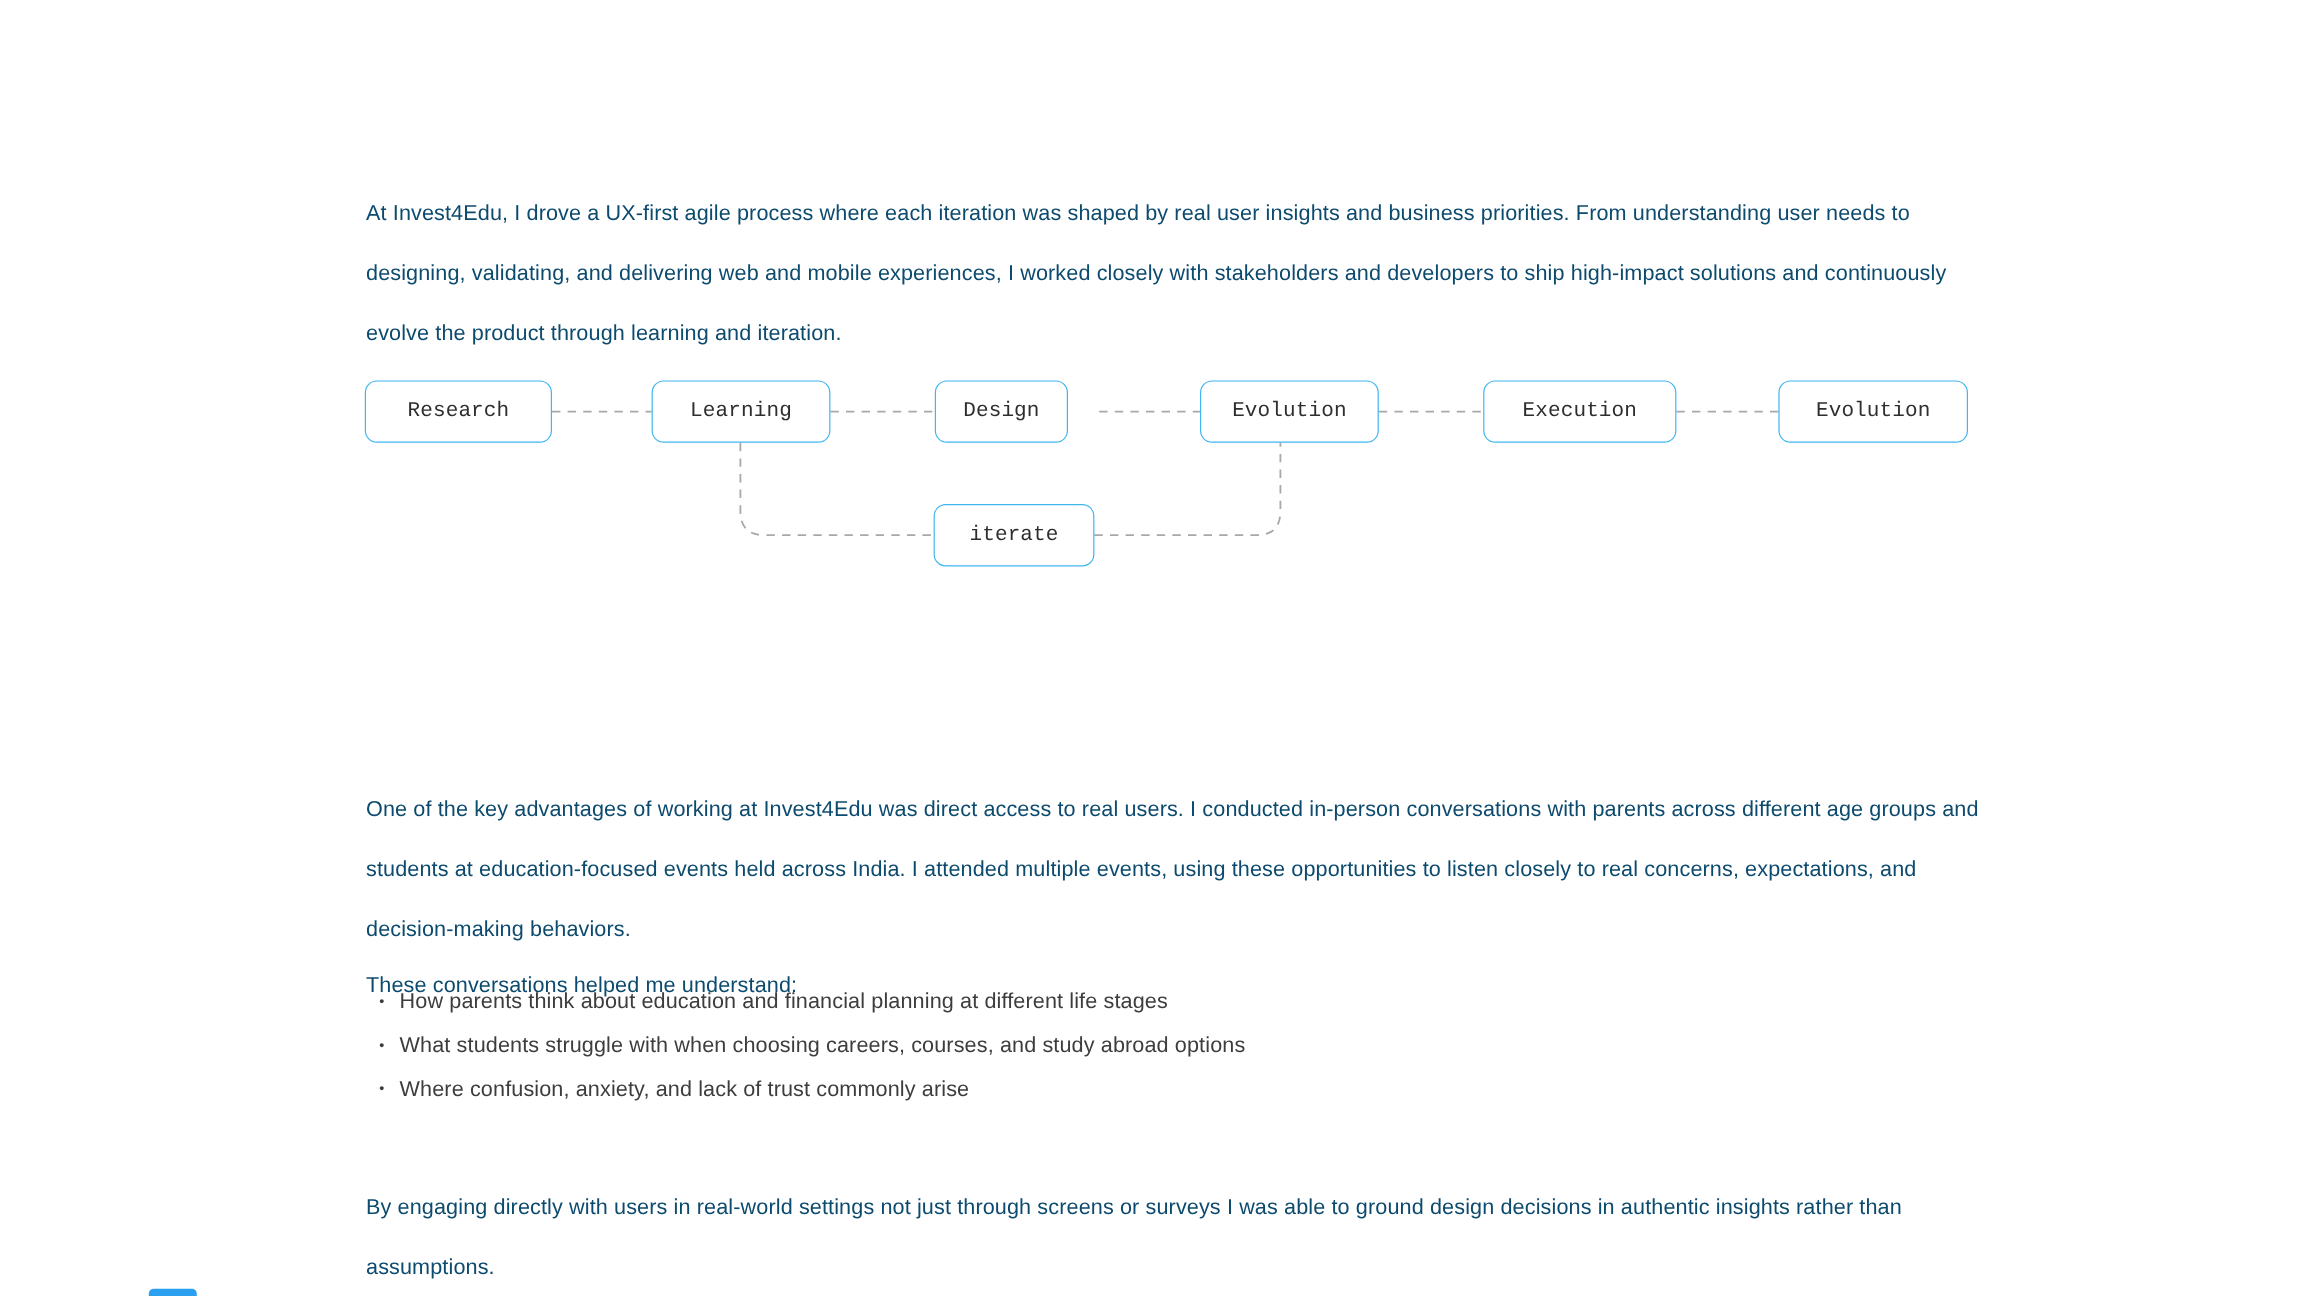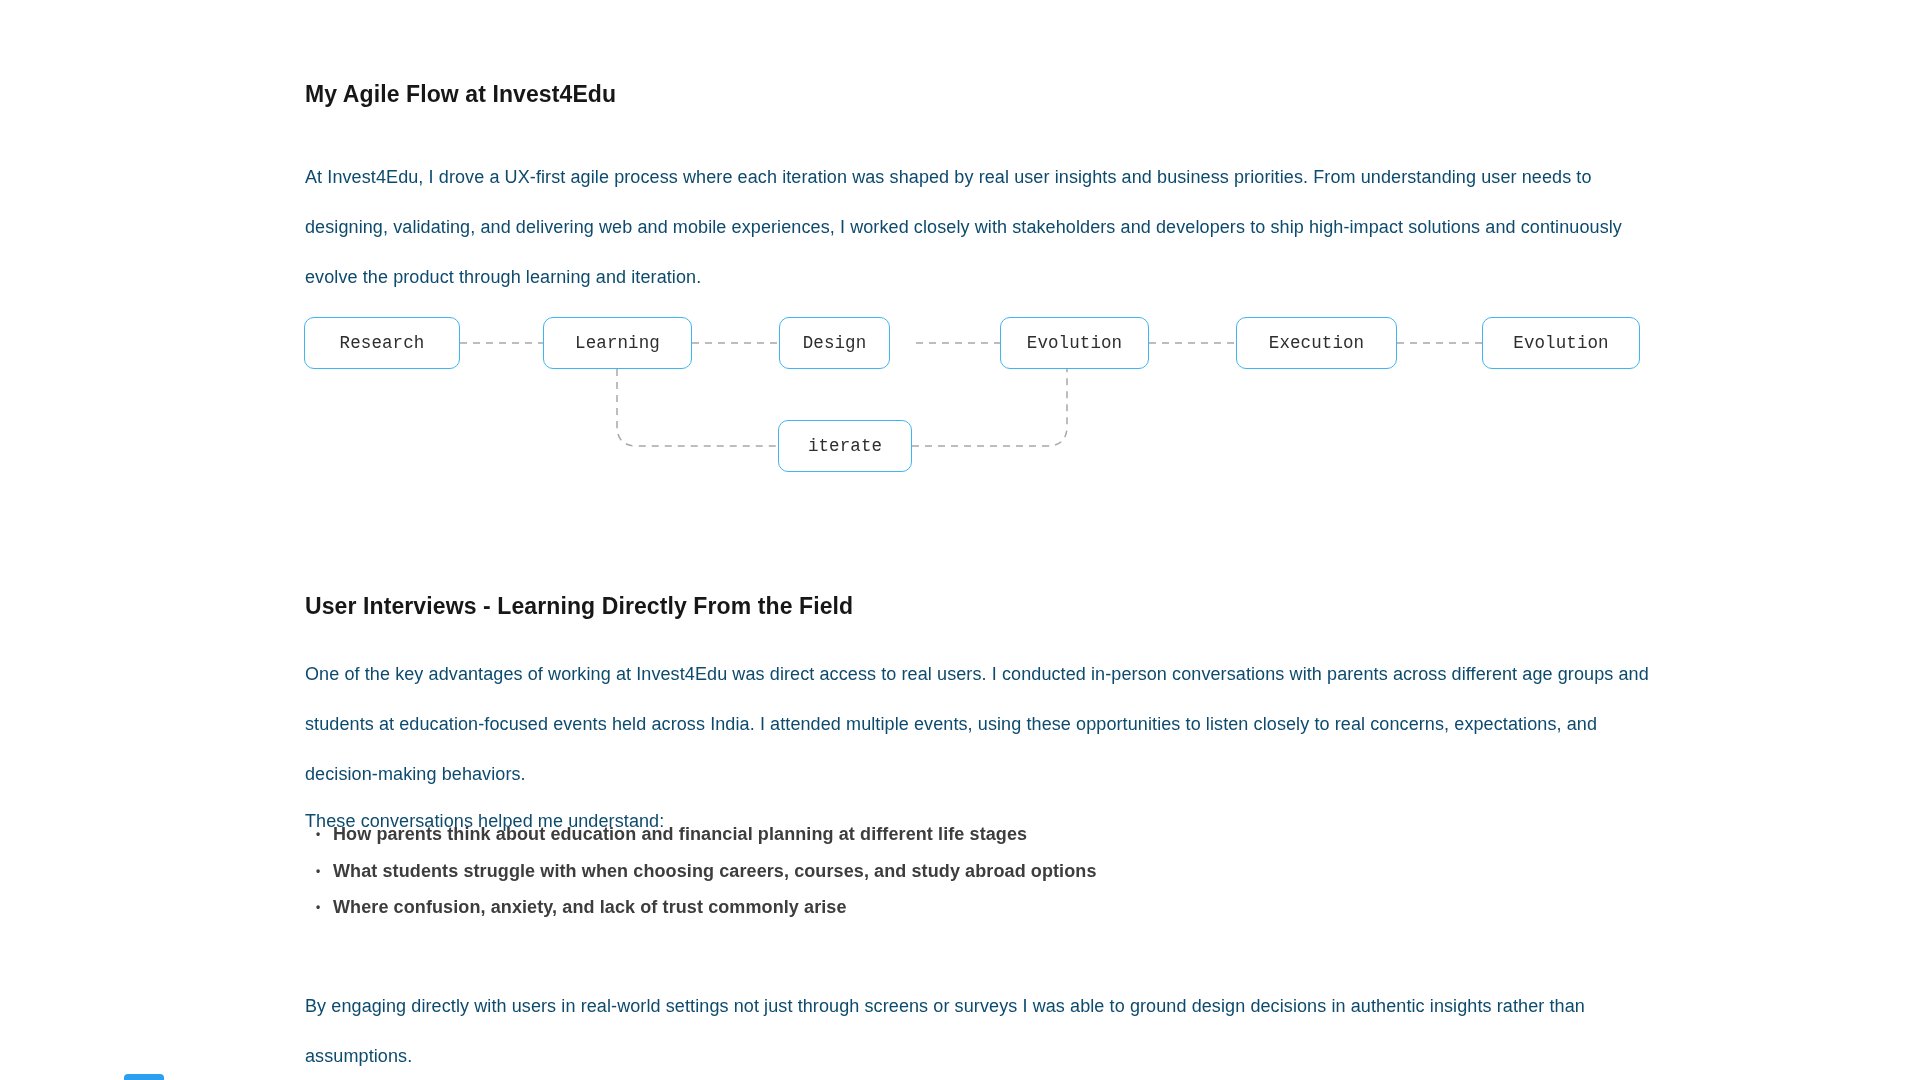--- a/index.html
+++ b/index.html
@@ -35,21 +35,21 @@
     align-items:center;
     justify-content:center;
     font-size:17.5px;
     color:#2e2e2e;
     letter-spacing:.1px;
   }
   #connectors{position:absolute;left:0;top:0;pointer-events:none;}
   .connector{fill:none;stroke:#a8a8a8;stroke-width:1.5;stroke-dasharray:7 6;}
 
   
-  .bullet-list{list-style:none;margin:0;padding:0;width:1345px;font-weight:bold;}
+  .bullet-list{list-style:none;margin:0;padding:0;width:1345px;}
   .bullet-list li{
     position:relative;
     padding-left:28px;
     font-size:18px;
     line-height:36.6px;
     color:#3d3d3d;
     letter-spacing:.1px;
   }
   .bullet-list li::before{
     content:"\2022";
@@ -68,21 +68,20 @@
     height:6px;
     background:#2b9ff0;
     border-radius:4px 4px 0 0;
   }
 </style>
 </head>
 <body>
 
 <div id="page">
 
-  <h2 class="abs section-title" style="left:305px;top:62px;">My Agile Flow at Invest4Edu</h2>
 
   <p class="abs body-text" style="left:305px;top:134px;">At Invest4Edu, I drove a UX-first agile process where each iteration was shaped by real user insights and business priorities. From understanding user needs to designing, validating, and delivering web and mobile experiences, I worked closely with stakeholders and developers to ship high-impact solutions and continuously evolve the product through learning and iteration.</p>
 
   <div class="abs" style="left:0;top:0;width:1920px;height:520px;font-family:Liberation Mono, monospace;">
 
     <svg id="connectors" width="1920" height="520" viewBox="0 0 1920 520">
       <path class="connector" d="M460,343 H543" stroke="#a8a8a8"></path>
       <path class="connector" d="M692,343 H779" stroke="#a8a8a8"></path>
       <path class="connector" d="M916,343 H1000" stroke="#a8a8a8"></path>
       <path class="connector" d="M1149,343 H1236" stroke="#a8a8a8"></path>
@@ -94,21 +93,20 @@
     <div class="flow-node" style="left: 304px; top: 317px; width: 156px; border-color: rgb(63, 182, 240);">Research</div>
     <div class="flow-node" style="left: 543px; top: 317px; width: 149px; border-color: rgb(63, 182, 240);">Learning</div>
     <div class="flow-node" style="left: 779px; top: 317px; width: 111px; border-color: rgb(63, 182, 240);">Design</div>
     <div class="flow-node" style="left: 1000px; top: 317px; width: 149px; border-color: rgb(63, 182, 240);">Evolution</div>
     <div class="flow-node" style="left: 1236px; top: 317px; width: 161px; border-color: rgb(63, 182, 240);">Execution</div>
     <div class="flow-node" style="left: 1482px; top: 317px; width: 158px; border-color: rgb(63, 182, 240);">Evolution</div>
 
     <div class="flow-node" style="left: 778px; top: 420px; width: 134px; border-color: rgb(63, 182, 240);">iterate</div>
   </div>
 
-  <h2 class="abs section-title" style="left:305px;top:574px;">User Interviews - Learning Directly From the Field</h2>
 
   <p class="abs body-text" style="left:305px;top:631px;">One of the key advantages of working at Invest4Edu was direct access to real users. I conducted in-person conversations with parents across different age groups and students at education-focused events held across India. I attended multiple events, using these opportunities to listen closely to real concerns, expectations, and decision-making behaviors.</p>
 
   <p class="abs body-text" style="left:305px;top:778px;">These conversations helped me understand:</p>
 
   <ul class="abs bullet-list" style="left:305px;top:816px;">
     <li>How parents think about education and financial planning at different life stages</li>
     <li>What students struggle with when choosing careers, courses, and study abroad options</li>
     <li>Where confusion, anxiety, and lack of trust commonly arise</li>
   </ul>

